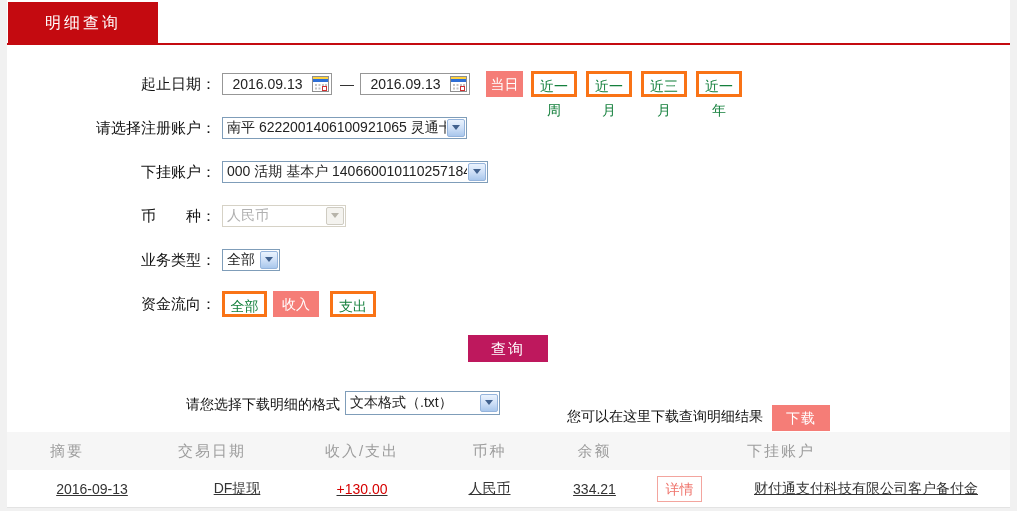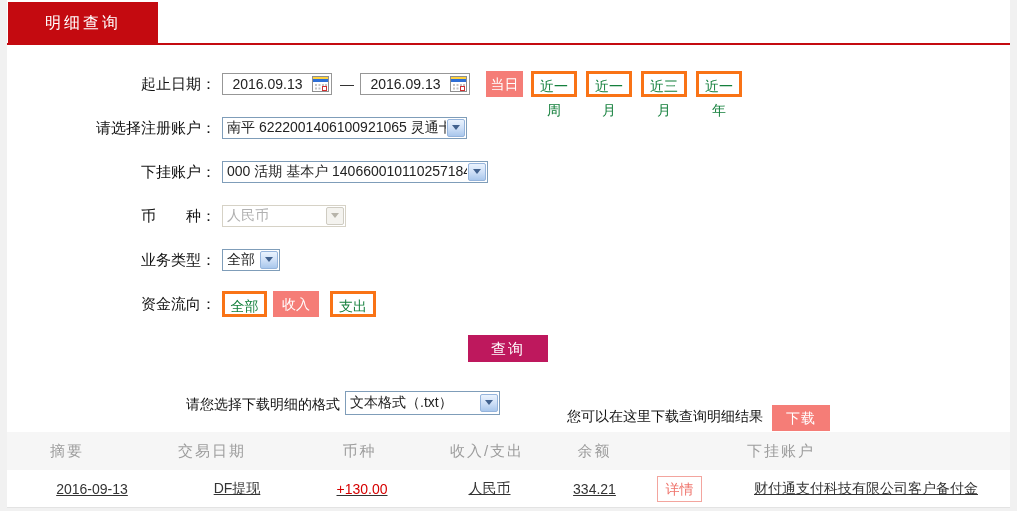--- a/index.html
+++ b/index.html
@@ -183,22 +183,22 @@
 <div class="xp-select" style="left:345px; top:391px; width:155px; height:24px">
   <span class="val">文本格式（.txt）</span>
   <span class="xp-arrow"></span>
 </div>
 <div class="dl-hint">您可以在这里下载查询明细结果</div>
 <div class="dl-btn">下载</div>
 
 <div class="thead">
   <div class="cell c2">摘要</div>
   <div class="cell c1">交易日期</div>
+  <div class="cell c3">收入/支出</div>
   <div class="cell c4">币种</div>
-  <div class="cell c3">收入/支出</div>
   <div class="cell c5">余额</div>
   <div class="cell c6">下挂账户</div>
   <div class="cell c7"></div>
 </div>
 
 <div class="trow">
   <div class="cell c1">2016-09-13</div>
   <div class="cell c2">DF提现</div>
   <div class="cell c3 amount">+130.00</div>
   <div class="cell c4">人民币</div>

